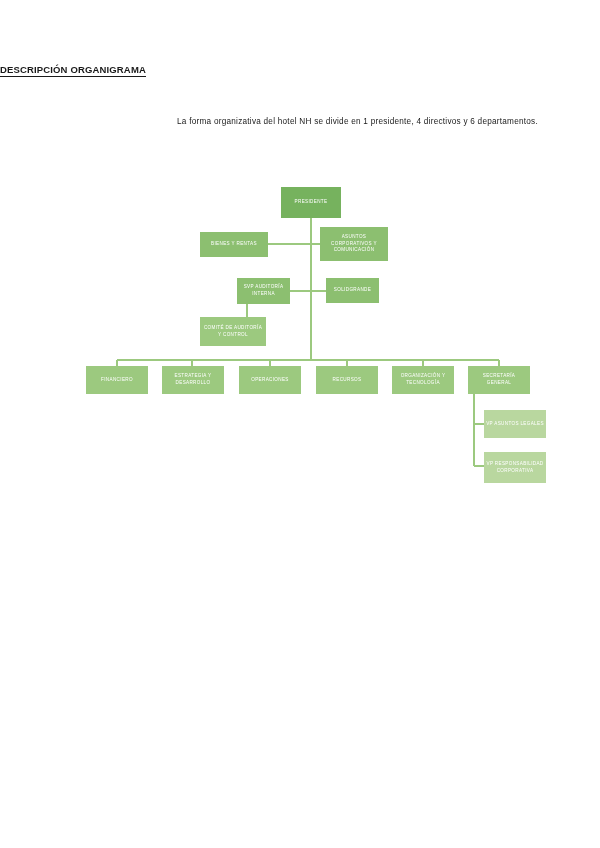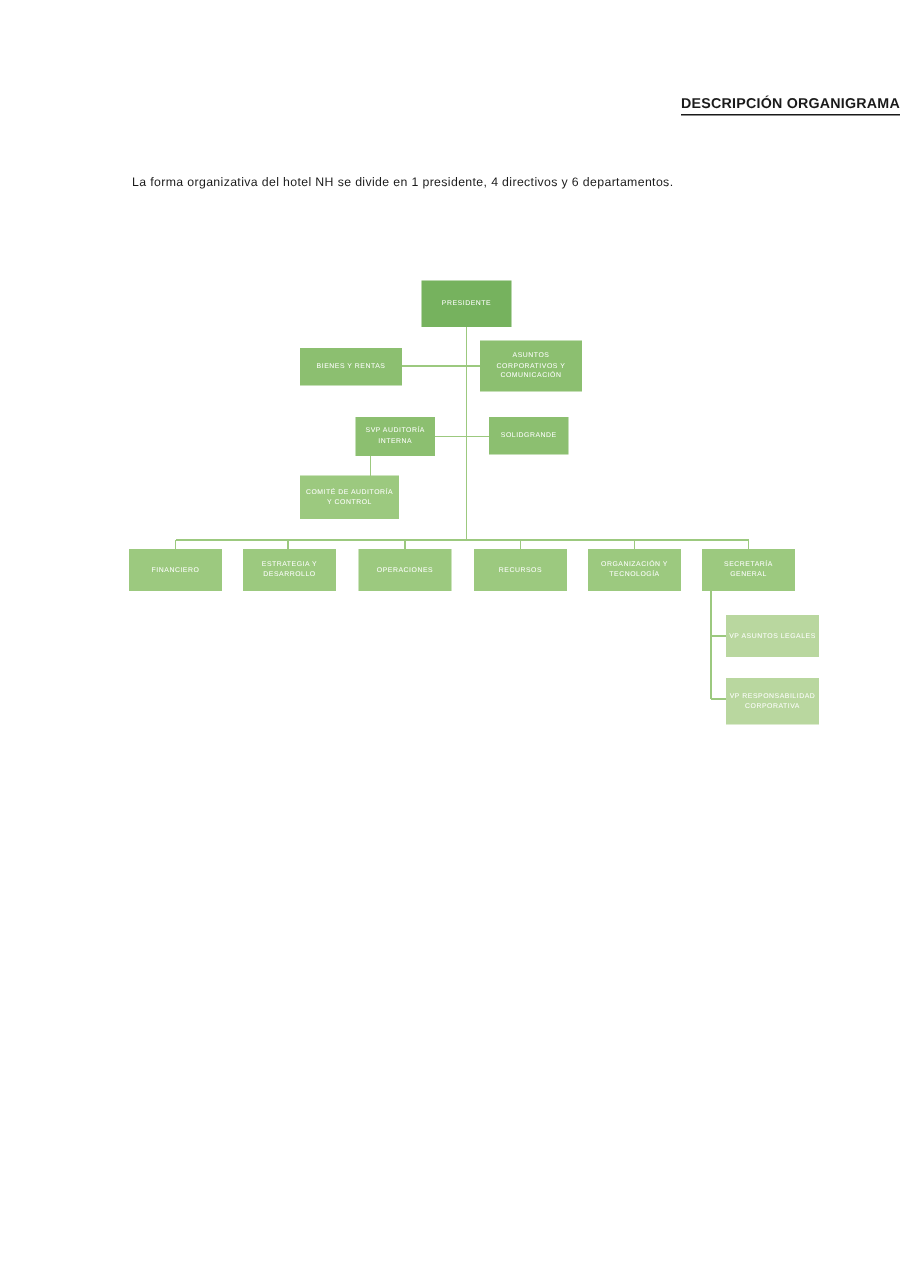--- a/index.html
+++ b/index.html
@@ -17,39 +17,40 @@
     background: #ffffff;
     overflow: hidden;
   }
 
   
   .doc-title {
     position: absolute;
     left: 0;
     top: 64px;
     width: 600px;
-    text-align: right;
+    text-align: left;
     font-size: 9.5px;
     font-weight: bold;
     color: #1a1a1a;
     letter-spacing: 0.15px;
   }
   .doc-title span {
     border-bottom: 1px solid #1a1a1a;
     padding-bottom: 1px;
   }
   .doc-intro {
     position: absolute;
     left: 88px;
     top: 116px;
     width: 450px;
     font-size: 8.2px;
     color: #1a1a1a;
     letter-spacing: 0.25px;
     line-height: 1.4;
+    text-align: right;
   }
 
   
   .chart {
     position: absolute;
     left: 0;
     top: 0;
     width: 600px;
     height: 848px;
   }

